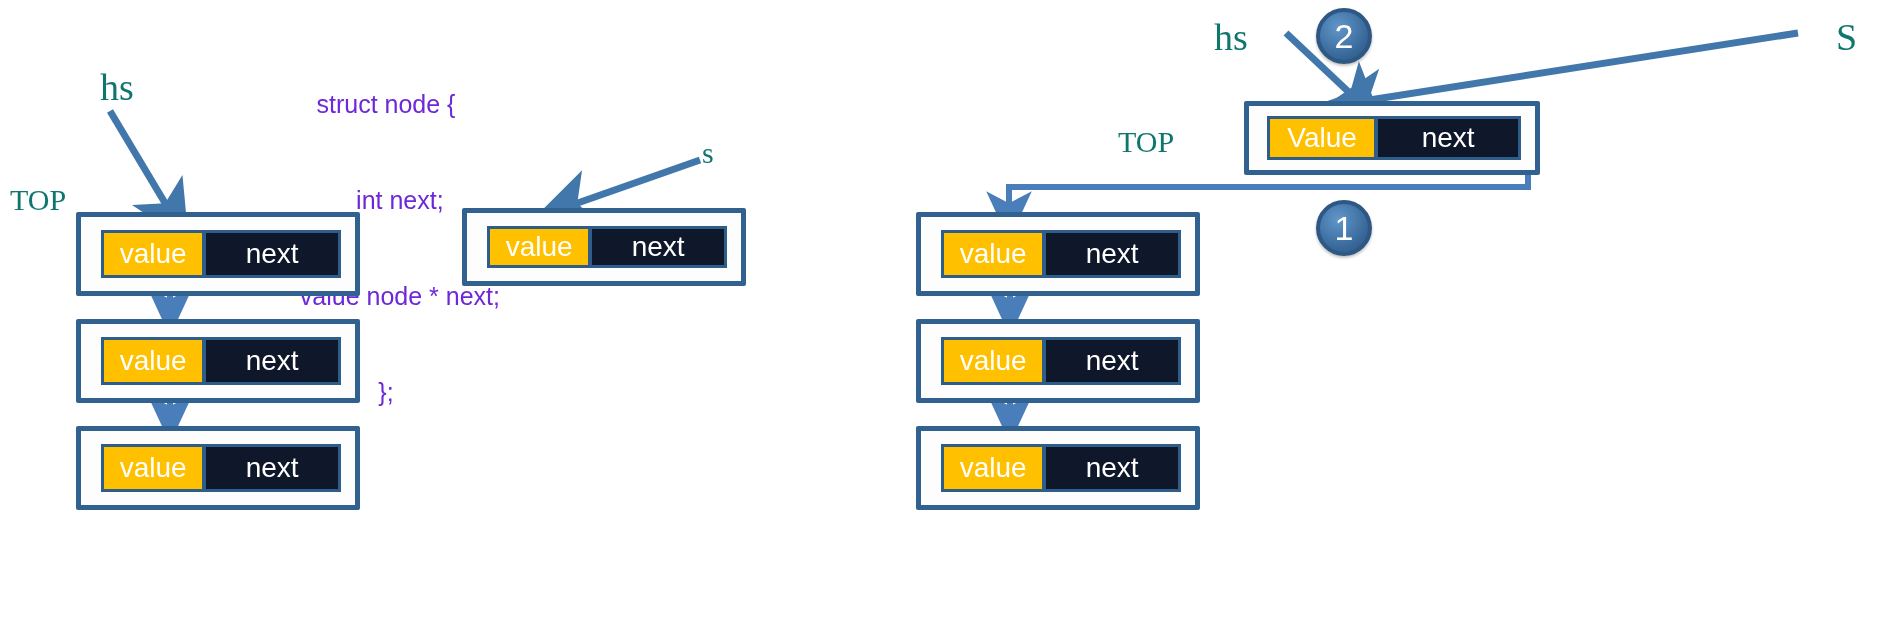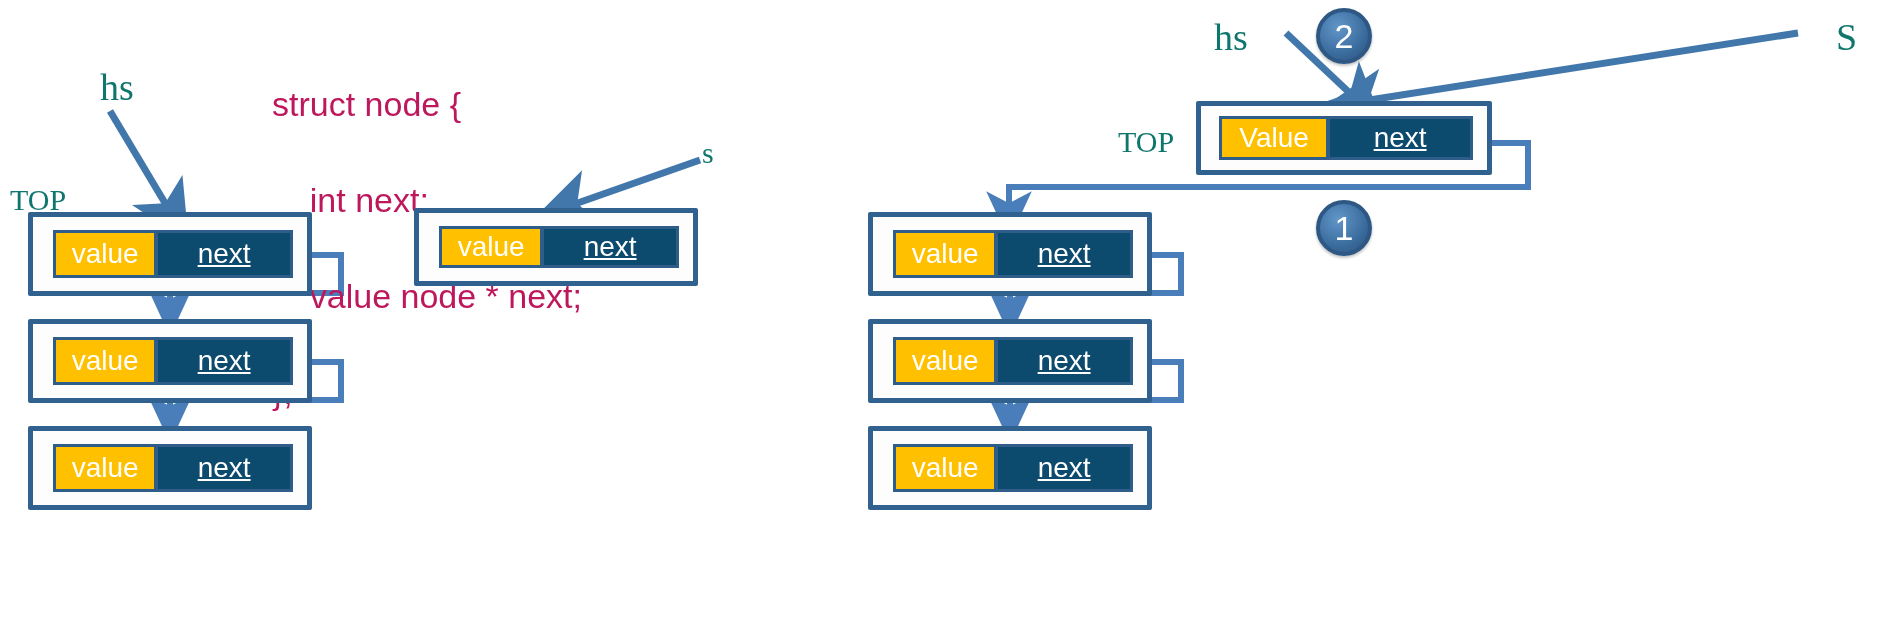--- a/index.html
+++ b/index.html
@@ -22,34 +22,36 @@
   .serif-label {
     position: absolute;
     font-family: "Liberation Serif", serif;
     color: #0f766e;
     line-height: 1;
     white-space: nowrap;
   }
   .code-block {
     position: absolute;
     font-family: "Liberation Sans", sans-serif;
-    color: #be185d;
-    font-size: 34px;
+    color: #6d28d9;
+    font-size: 25px;
     line-height: 32px;
     white-space: pre;
+    text-align: center;
   }
   .code-line { white-space: pre; display: block; }
 
   
   .node {
     position: absolute;
     box-sizing: border-box;
     border: 5px solid #31618f;
     background: #fdfdfd;
     border-radius: 2px;
+    margin-left: 48px;
   }
   .cell-row {
     position: absolute;
     left: 20px;
     right: 14px;
     top: 13px;
     bottom: 13px;
     display: flex;
   }
   .cell {
@@ -61,24 +63,23 @@
     font-family: "Liberation Sans", sans-serif;
     font-size: 28px;
     border: 3px solid #2e5d8a;
   }
   .cell.value {
     background: #ffc000;
     flex: 0 0 43%;
     border-right-width: 2px;
   }
   .cell.next {
-    background: #0c4a6e;
+    background: #0f172a;
     flex: 1 1 auto;
     border-left-width: 2px;
-    text-decoration: underline;
   }
 
   
   #overlay {
     position: absolute;
     left: 0; top: 0;
     width: 1898px;
     height: 625px;
     pointer-events: none;
   }

